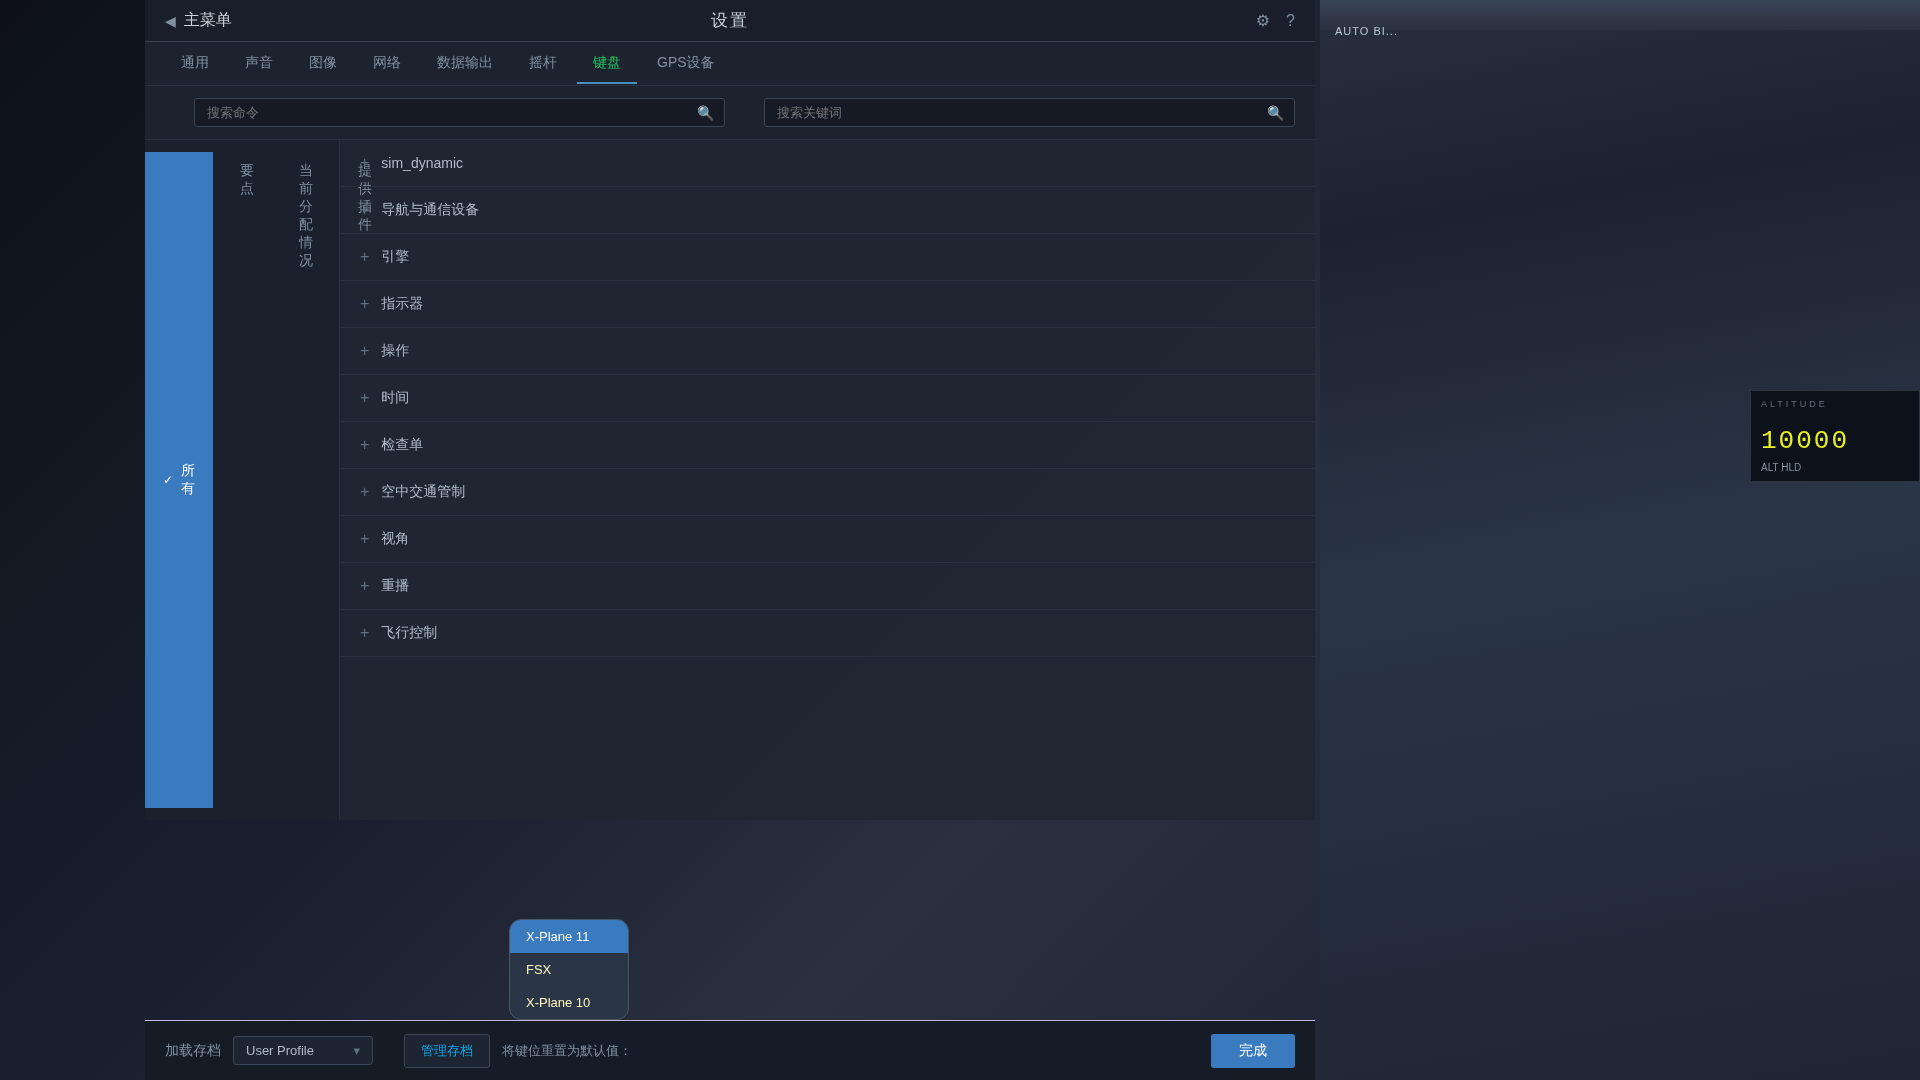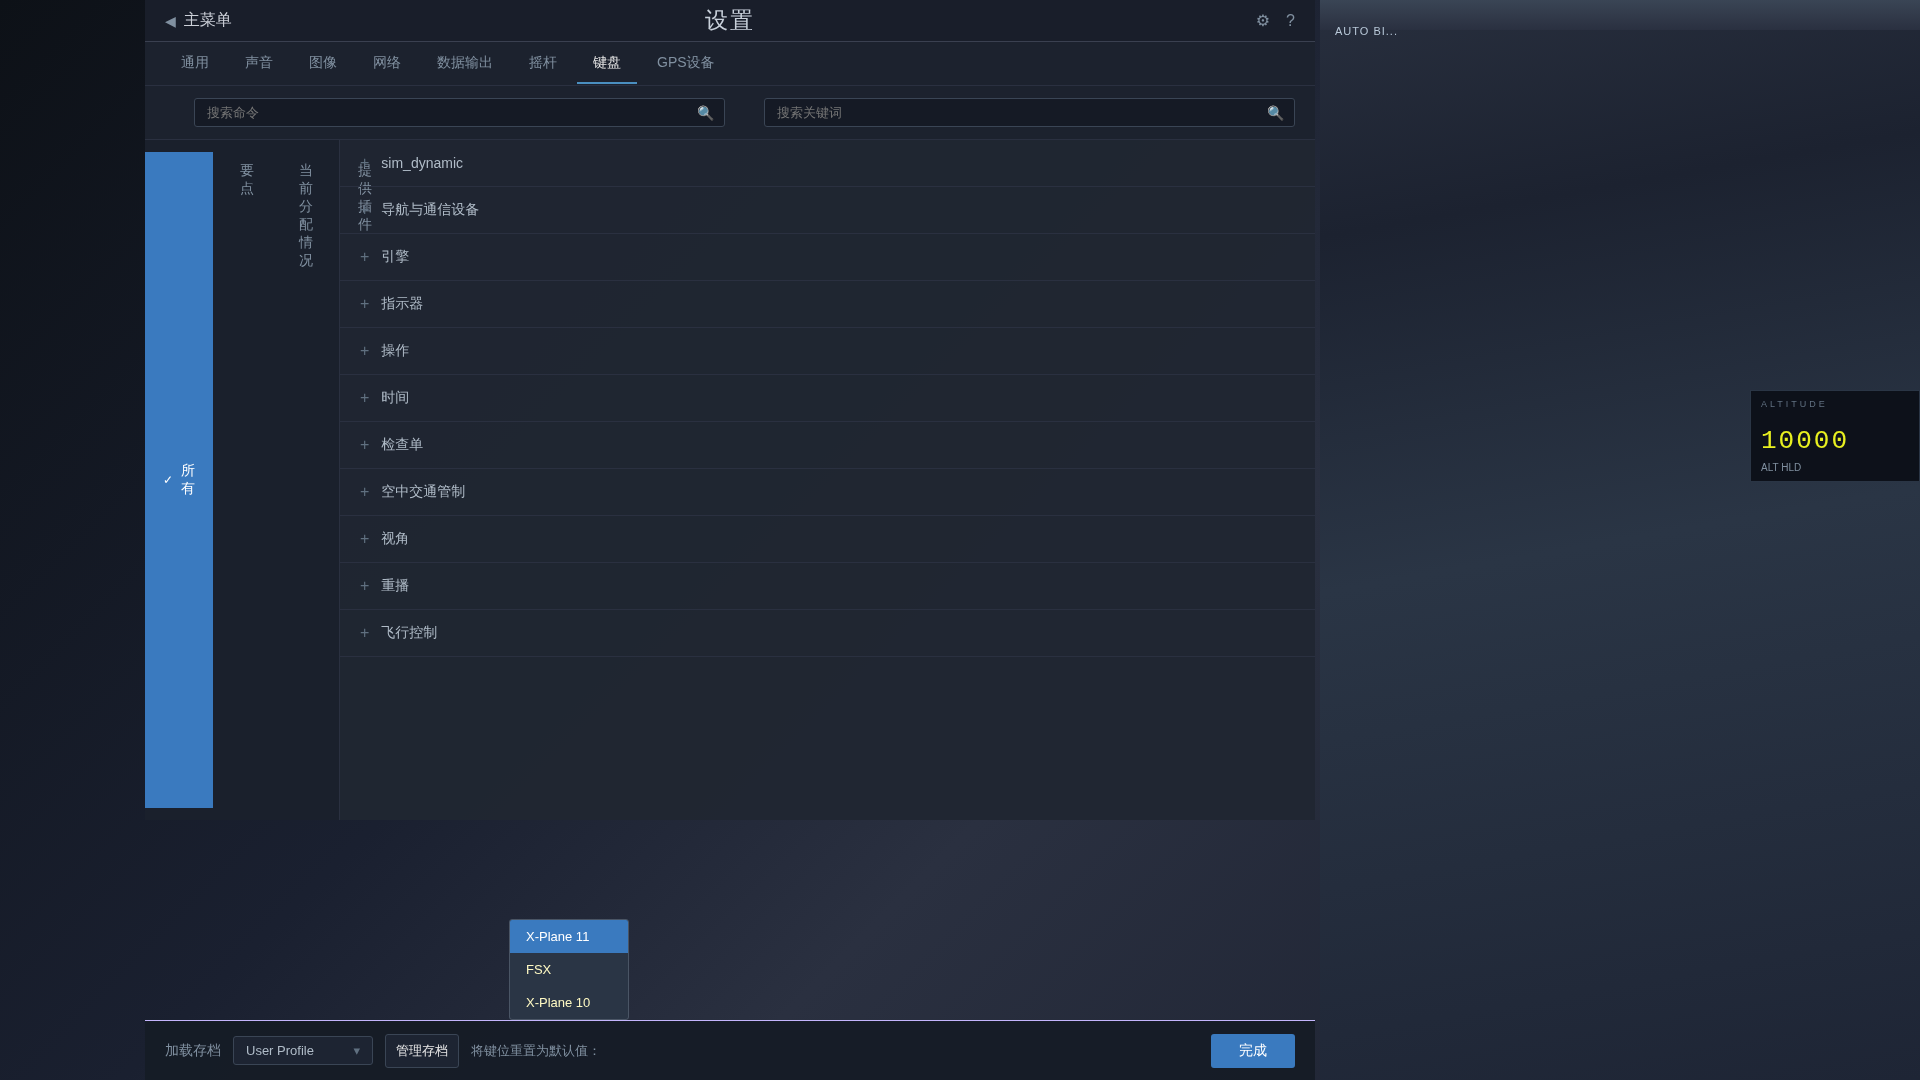--- a/index.html
+++ b/index.html
@@ -49,21 +49,21 @@
       align-items: center;
       gap: 8px;
       cursor: pointer;
     }
     .back-arrow {
       color: #8090a0;
       font-size: 14px;
     }
     .title-bar-title {
       color: #c8d0da;
-      font-size: 23px;
+      font-size: 17px;
       font-weight: 500;
       letter-spacing: 2px;
       position: absolute;
       left: 50%;
       transform: translateX(-50%);
     }
     .title-bar-icons {
       display: flex;
       gap: 16px;
       align-items: center;
@@ -87,21 +87,21 @@
     }
     .nav-tab {
       padding: 10px 16px;
       color: #8090a0;
       font-size: 14px;
       cursor: pointer;
       border-bottom: 2px solid transparent;
       margin-bottom: -1px;
     }
     .nav-tab.active {
-      color: #e5e5e5;
+      color: #22c55e;
       border-bottom: 2px solid #4a8fc0;
       font-family: Liberation Serif, serif;
     }
 
     
     .search-row {
       display: flex;
       gap: 10px;
       padding: 12px 20px;
       background: rgba(28, 34, 46, 0.8);
@@ -230,25 +230,26 @@
     }
     .footer-profile-dropdown .chevron {
       margin-left: auto;
       color: #6070808;
       color: #607080;
     }
     .footer-manage-btn {
       background: rgba(30, 38, 52, 0.9);
       border: 1px solid #3a4555;
       border-radius: 3px;
-      padding: 7px 10px;
-      color: #e5e5e5;
+      padding: 7px 16px;
+      color: #0ea5e9;
       font-size: 13px;
       cursor: pointer;
       white-space: nowrap;
+      margin-left: 19px;
     }
     .footer-reset-label {
       font-size: 13px;
       color: #8090a0;
       white-space: nowrap;
     }
     .footer-spacer { flex: 1; }
     .footer-done-btn {
       background: #3a7abf;
       border: none;
@@ -260,21 +261,21 @@
       white-space: nowrap;
     }
 
     
     .dropdown-popup {
       position: absolute;
       bottom: 60px;
       left: 509px;
       background: #2a3545;
       border: 1px solid #4a5565;
-      border-radius: 3px;
+      border-radius: 12px;
       z-index: 20;
       min-width: 120px;
       overflow: hidden;
     }
     .dropdown-option {
       padding: 9px 16px;
       font-size: 13px;
       color: #fef9c3;
       cursor: pointer;
     }

